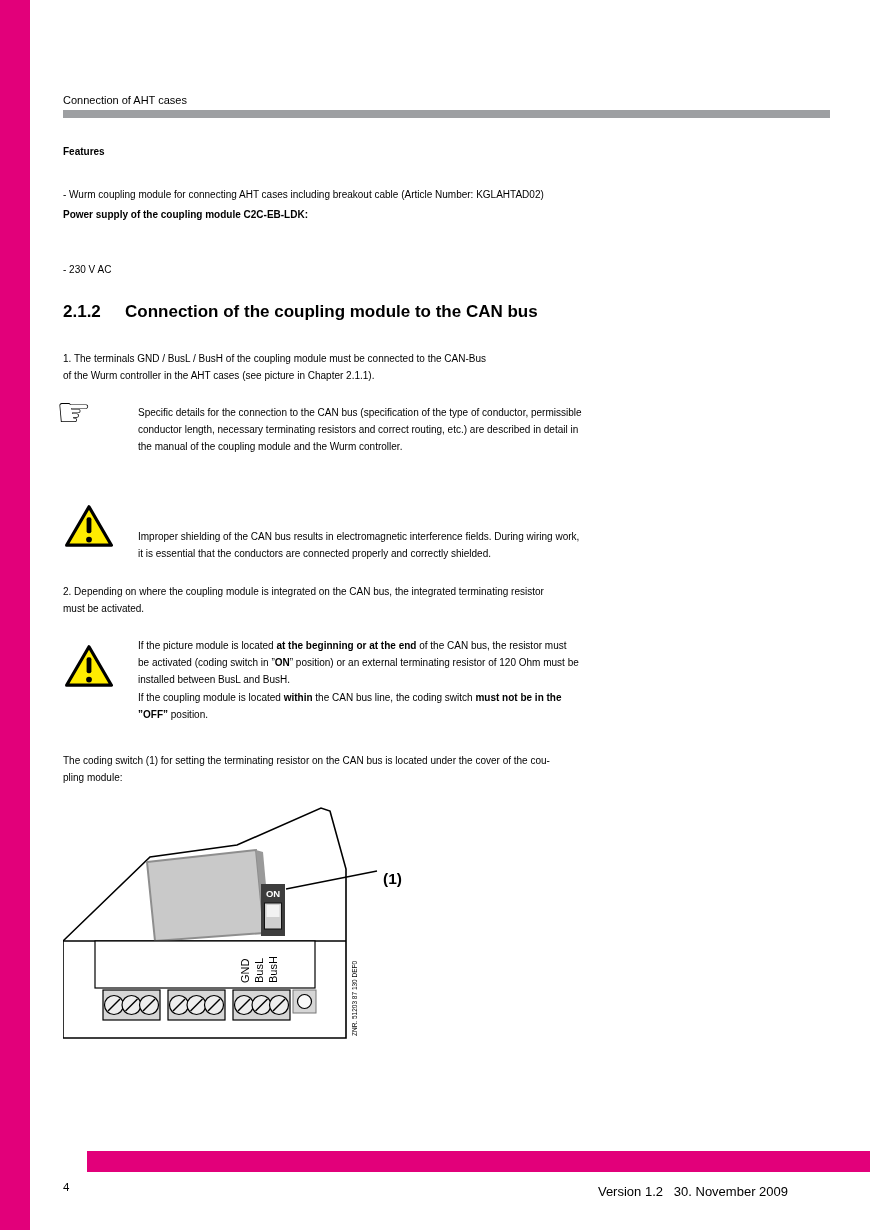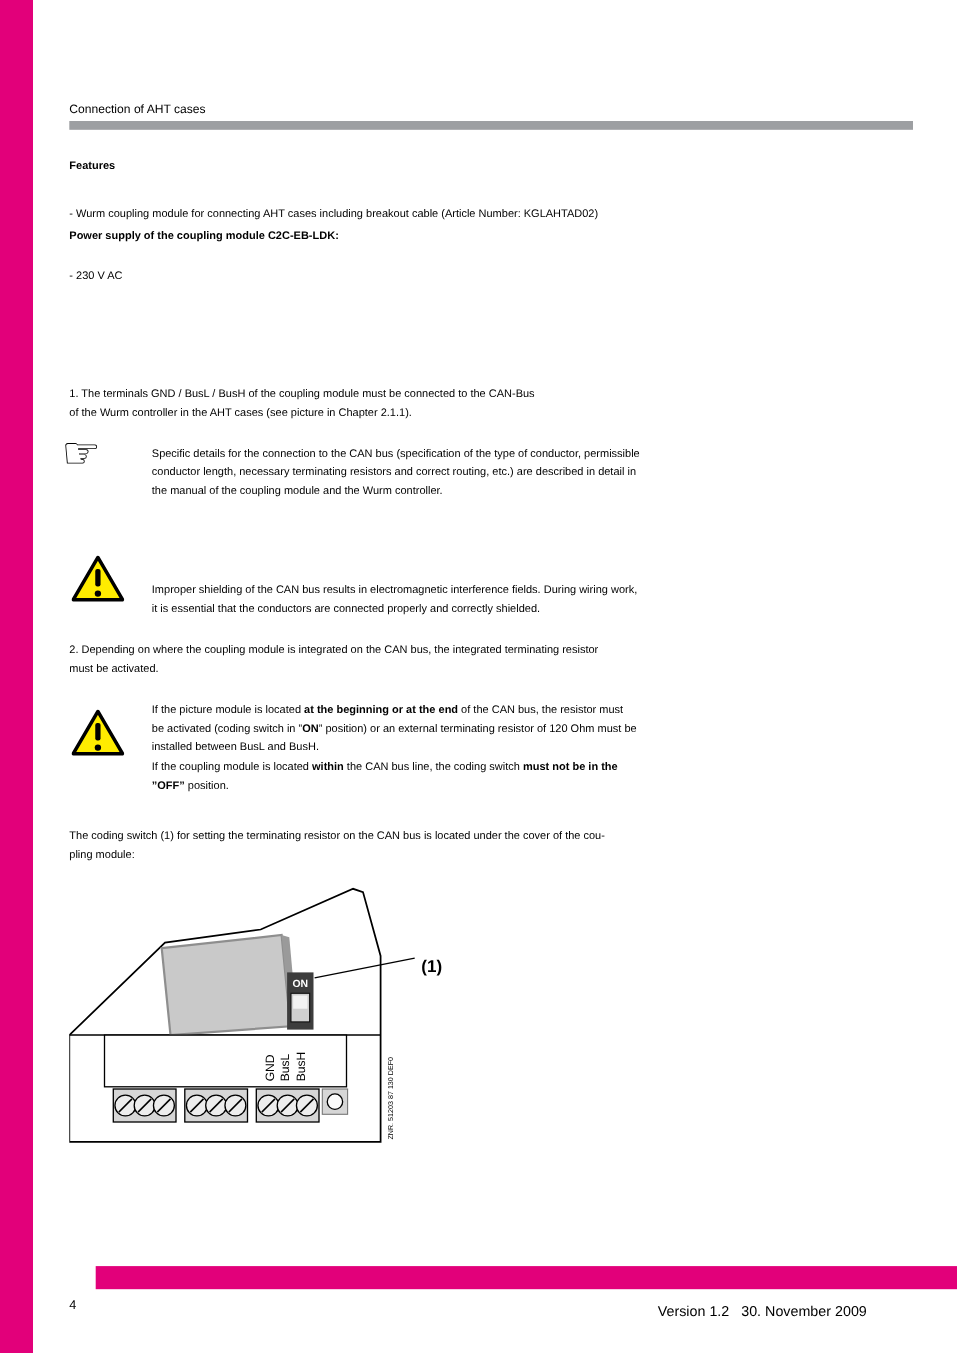--- a/index.html
+++ b/index.html
@@ -27,21 +27,21 @@
     background: var(--rule_gray, #A0A0A0);
   }
 
   .txt { position: absolute; font-size: 10px; line-height: 17.2px; white-space: pre-line; }
   .bold { font-weight: bold; }
   .b { font-weight: bold; }
 
   .h-features { left: 63px; top: 143px; }
   .features-list { left: 63px; top: 169px; width: 790px; }
   .h-power { left: 63px; top: 206px; }
-  .power-value { left: 63px; top: 243px; text-align: right; }
+  .power-value { left: 63px; top: 261px; text-align: right; }
 
   .section-heading {
     position: absolute; left: 63px; top: 302px; font-size: 17px; font-weight: bold;
     white-space: nowrap;
   }
   .section-heading .num { display: inline-block; width: 62px; }
 
   .p1 { left: 63px; top: 350px; width: 790px; }
   .hand-icon {
     position: absolute; left: 56px; top: 392px; font-size: 40px; line-height: 40px;
@@ -75,20 +75,23 @@
   <div class="header-rule"></div>
 
   <div class="txt bold h-features">Features</div>
   <div class="txt features-list">
     <div>- Wurm coupling module for connecting AHT cases including breakout cable (Article Number: KGLAHTAD02)</div>
   </div>
 
   <div class="txt bold h-power">Power supply of the coupling module C2C-EB-LDK:</div>
   <div class="txt power-value">- 230 V AC</div>
 
+  <div class="section-heading">
+    <span class="num">2.1.2</span><span>Connection of the coupling module to the CAN bus</span>
+  </div>
 
   <div class="txt p1">1. The terminals GND / BusL / BusH of the coupling module must be connected to the CAN-Bus
 of the Wurm controller in the AHT cases (see picture in Chapter 2.1.1).</div>
 
   <div class="hand-icon">☞</div>
   <div class="txt hand-note">Specific details for the connection to the CAN bus (specification of the type of conductor, permissible
 conductor length, necessary terminating resistors and correct routing, etc.) are described in detail in
 the manual of the coupling module and the Wurm controller.</div>
 
   <svg class="warn-icon warn-icon-1" viewBox="0 0 60 54">

